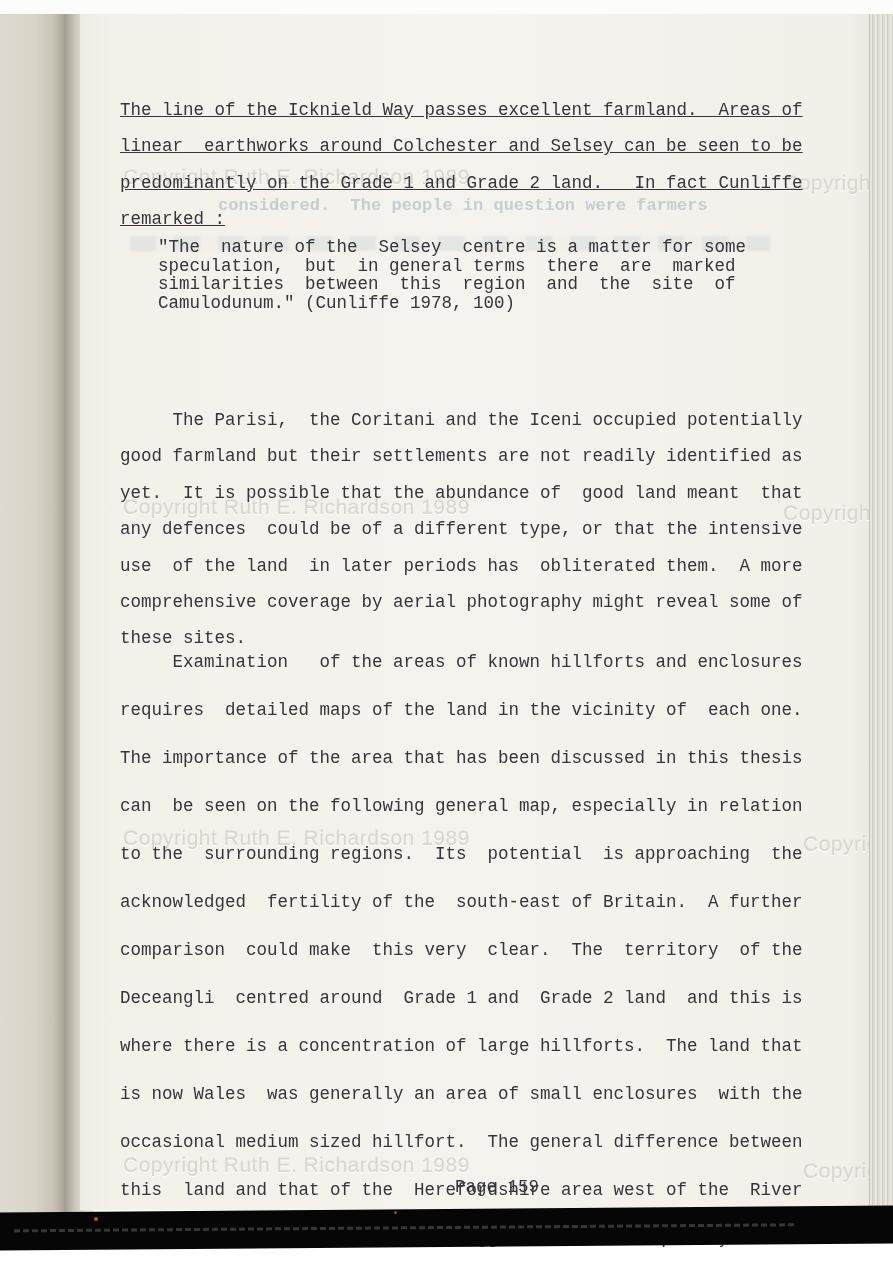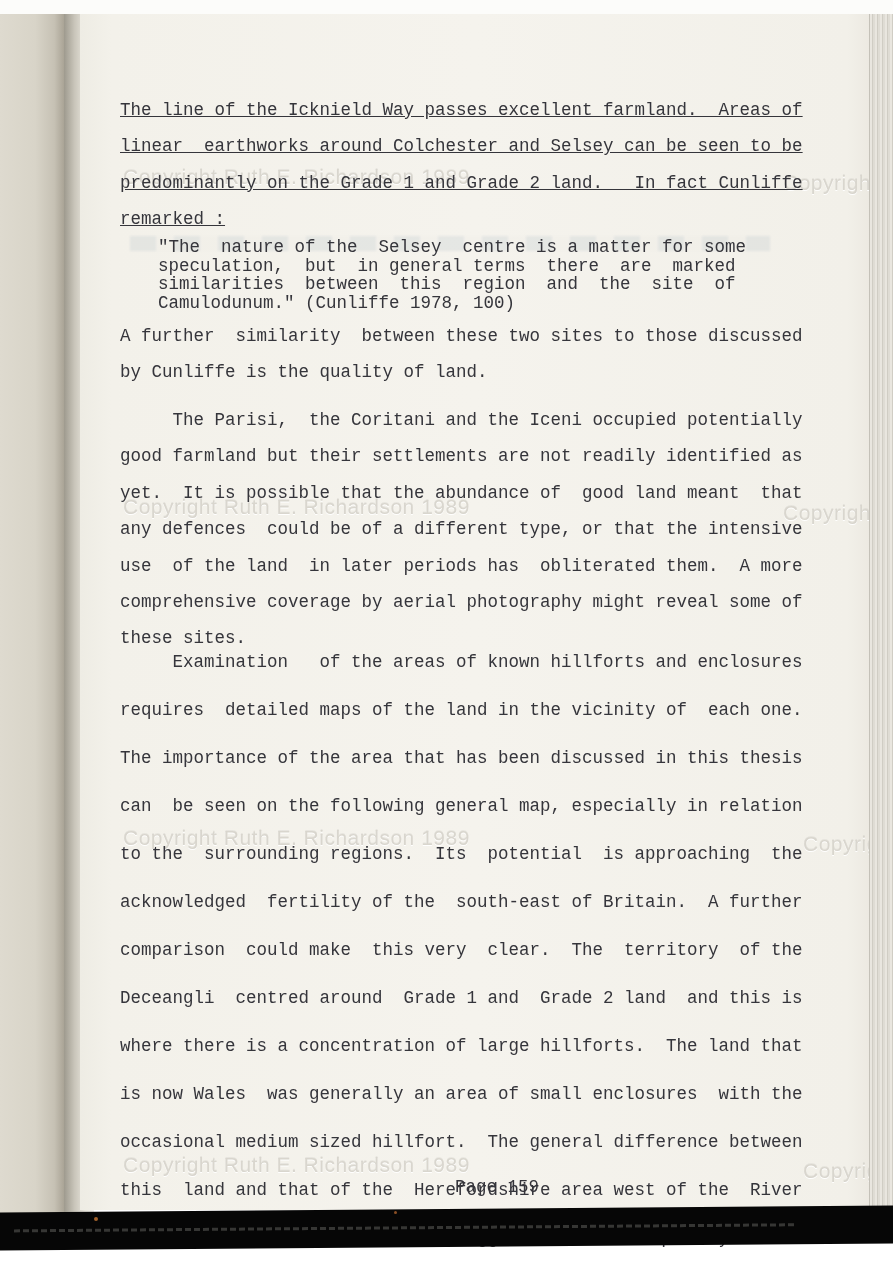--- a/index.html
+++ b/index.html
@@ -106,41 +106,40 @@
 </style>
 </head>
 <body>
 
 <div class="top-strip"></div>
 <div class="facing-page"></div>
 <div class="gutter"></div>
 
 <div class="page">
 
+  <div class="ghost g1">considered.  The people in question were farmers</div>
   <div class="ghost-smudge"></div>
 
   <div class="wm row1">Copyright Ruth E. Richardson 1989</div>
   <div class="wm row2">Copyright Ruth E. Richardson 1989</div>
   <div class="wm row3">Copyright Ruth E. Richardson 1989</div>
   <div class="wm row4">Copyright Ruth E. Richardson 1989</div>
   <div class="wm frag1">Copyright</div>
   <div class="wm frag2">Copyright</div>
   <div class="wm frag3">Copyright</div>
   <div class="wm frag4">Copyright</div>
 
   <div class="mono para p1">The line of the Icknield Way passes excellent farmland.  Areas of
 linear  earthworks around Colchester and Selsey can be seen to be
 predominantly on the Grade 1 and Grade 2 land.   In fact Cunliffe
 remarked :</div>
   <div class="mono quote">"The  nature of the  Selsey  centre is a matter for some
 speculation,  but  in general terms  there  are  marked
 similarities  between  this  region  and  the  site  of
 Camulodunum." (Cunliffe 1978, 100)</div>
-  <div class="mono para p2">A further  similarity  between these two sites to those discussed
-by Cunliffe is the quality of land.</div>
   <div class="mono para p3">     The Parisi,  the Coritani and the Iceni occupied potentially
 good farmland but their settlements are not readily identified as
 yet.  It is possible that the abundance of  good land meant  that
 any defences  could be of a different type, or that the intensive
 use  of the land  in later periods has  obliterated them.  A more
 comprehensive coverage by aerial photography might reveal some of
 these sites.</div>
   <div class="mono para p4">     Examination   of the areas of known hillforts and enclosures
 requires  detailed maps of the land in the vicinity of  each one.
 The importance of the area that has been discussed in this thesis

